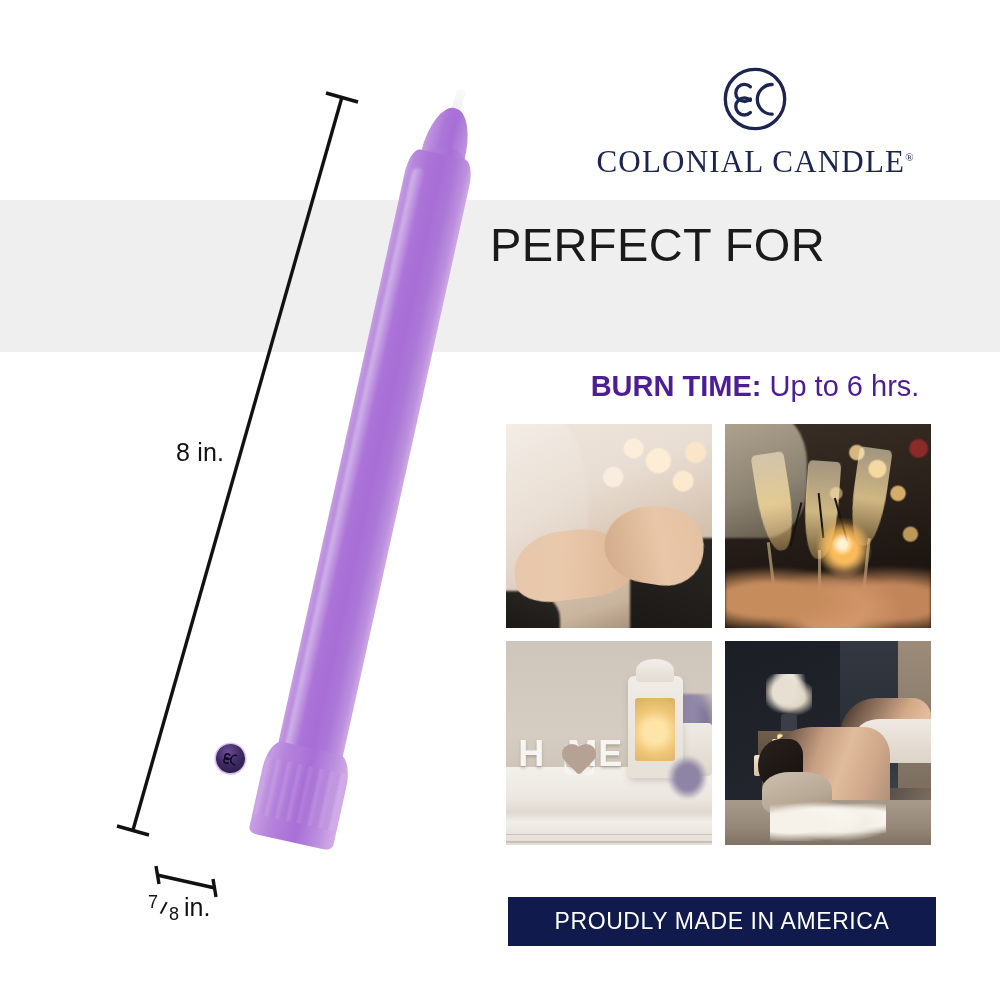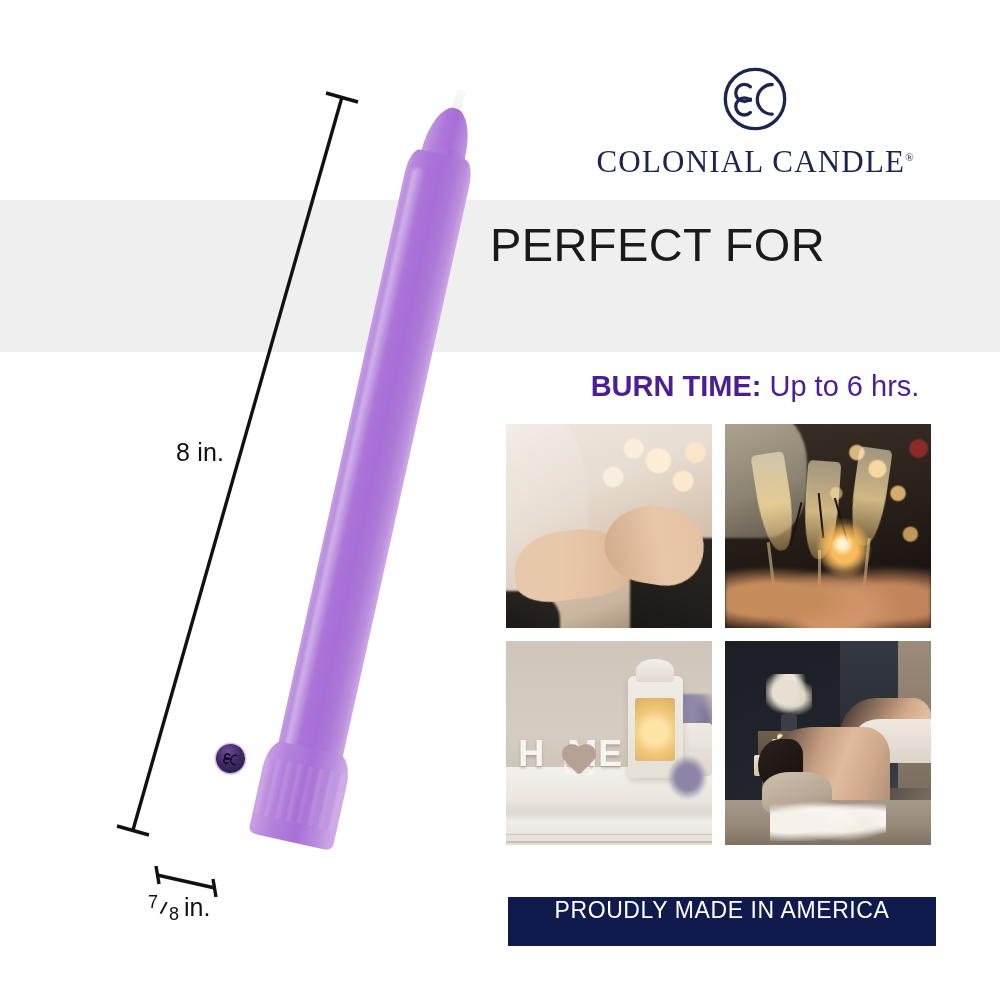--- a/index.html
+++ b/index.html
@@ -549,20 +549,21 @@
 
   
   .made-banner {
     position: absolute;
     left: 18px;
     top: 897px;
     width: 428px;
     height: 49px;
     background: #101a4c;
     display: flex;
+    align-items: center;
     justify-content: center;
   }
   .made-banner span {
     color: #ffffff;
     font-size: 23px;
     letter-spacing: .6px;
     white-space: nowrap;
   }
 </style>
 </head>

